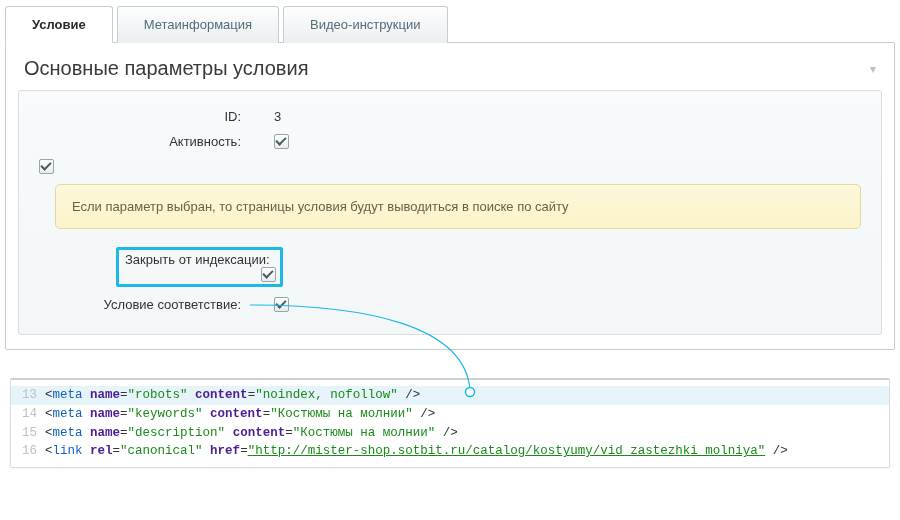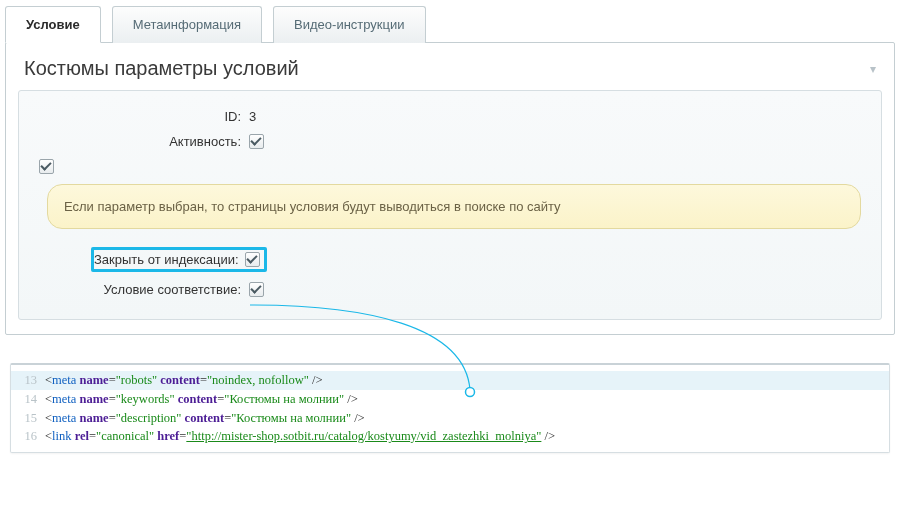--- a/index.html
+++ b/index.html
@@ -14,27 +14,27 @@
   }
 
   
   .tabs {
     display: flex;
     margin: 5px 0 0 5px;
     position: relative;
     z-index: 2;
   }
   .tab {
-    padding: 10px 20px;
+    padding: 10px 26px;
     border: 1px solid #c4ced2;
     border-bottom: none;
     background: linear-gradient(#fdfdfd, #ebeff1);
     color: #556b75;
     font-size: 13px;
-    margin-right: 11px;
+    margin-right: 4px;
     border-radius: 3px 3px 0 0;
     cursor: pointer;
     position: relative;
     top: 1px;
   }
   .tab.active {
     background: #fff;
     color: #2b2b2b;
     font-weight: bold;
     border-bottom: 1px solid #fff;
@@ -70,20 +70,21 @@
     border: 1px solid #d6dee2;
     border-radius: 3px;
     background: linear-gradient(#f8fafb, #f3f7f8);
     padding: 18px 20px 12px 20px;
   }
 
   .form-row {
     display: flex;
     align-items: center;
     margin-bottom: 10px;
+    gap: 25px;
   }
   .form-label {
     width: 210px;
     text-align: right;
     padding-right: 8px;
     color: #333;
     font-size: 13px;
   }
   .form-value {
     color: #333;
@@ -107,35 +108,36 @@
     left: 3px;
     top: 0px;
     width: 4px;
     height: 8px;
     border: solid #4a5a62;
     border-width: 0 2px 2px 0;
     transform: rotate(45deg);
   }
 
   .note {
-    margin: 8px 0 18px 8px;
+    margin: 8px 0 18px 16px;
     border: 1px solid #e3d99f;
     background: linear-gradient(#fdf8dc, #fbf3c9);
-    border-radius: 15px;
+    border-radius: 5px;
     padding: 14px 16px;
     color: #6b6246;
     font-size: 13px;
   }
 
   .highlight-row {
     display: inline-flex;
     align-items: flex-end;
     border: 3px solid #1bb8e8;
     border-radius: 2px;
-    padding: 2px 4px 2px 0;
+    padding: 2px 4px 2px 6px;
+    flex-direction: column;
   }
   .highlight-row .form-label {
     width: auto;
     padding-right: 6px;
   }
 
   
   .connector {
     position: absolute;
     left: 245px;
@@ -146,21 +148,21 @@
   }
 
   
   .code-panel {
     margin: 28px 10px 0 10px;
     border: 1px solid #d6dee2;
     border-top: 2px solid #c9d2d7;
     border-radius: 2px;
     background: #fff;
     box-shadow: 0 1px 2px rgba(0,0,0,0.05);
-    font-family: Liberation Serif, serif;
+    font-family: Liberation Mono, monospace;
     font-size: 12.5px;
     padding: 6px 0;
   }
   .code-line {
     display: flex;
     white-space: pre;
     line-height: 1.5;
   }
   .code-line.hl { background: #e6f3f9; }
   .ln {
@@ -181,21 +183,21 @@
 <body>
 
 <div class="tabs">
   <div class="tab active">Условие</div>
   <div class="tab">Метаинформация</div>
   <div class="tab">Видео-инструкции</div>
 </div>
 
 <div class="panel">
   <div class="panel-head">
-    <div class="panel-title">Костюмы параметры условий</div>
+    <div class="panel-title">Основные параметры условия</div>
     <div class="collapse-icon">▾</div>
   </div>
 
   <div class="panel-body">
 
     <div class="form-row">
       <div class="form-label">ID:</div>
       <div class="form-value">3</div>
     </div>
 

